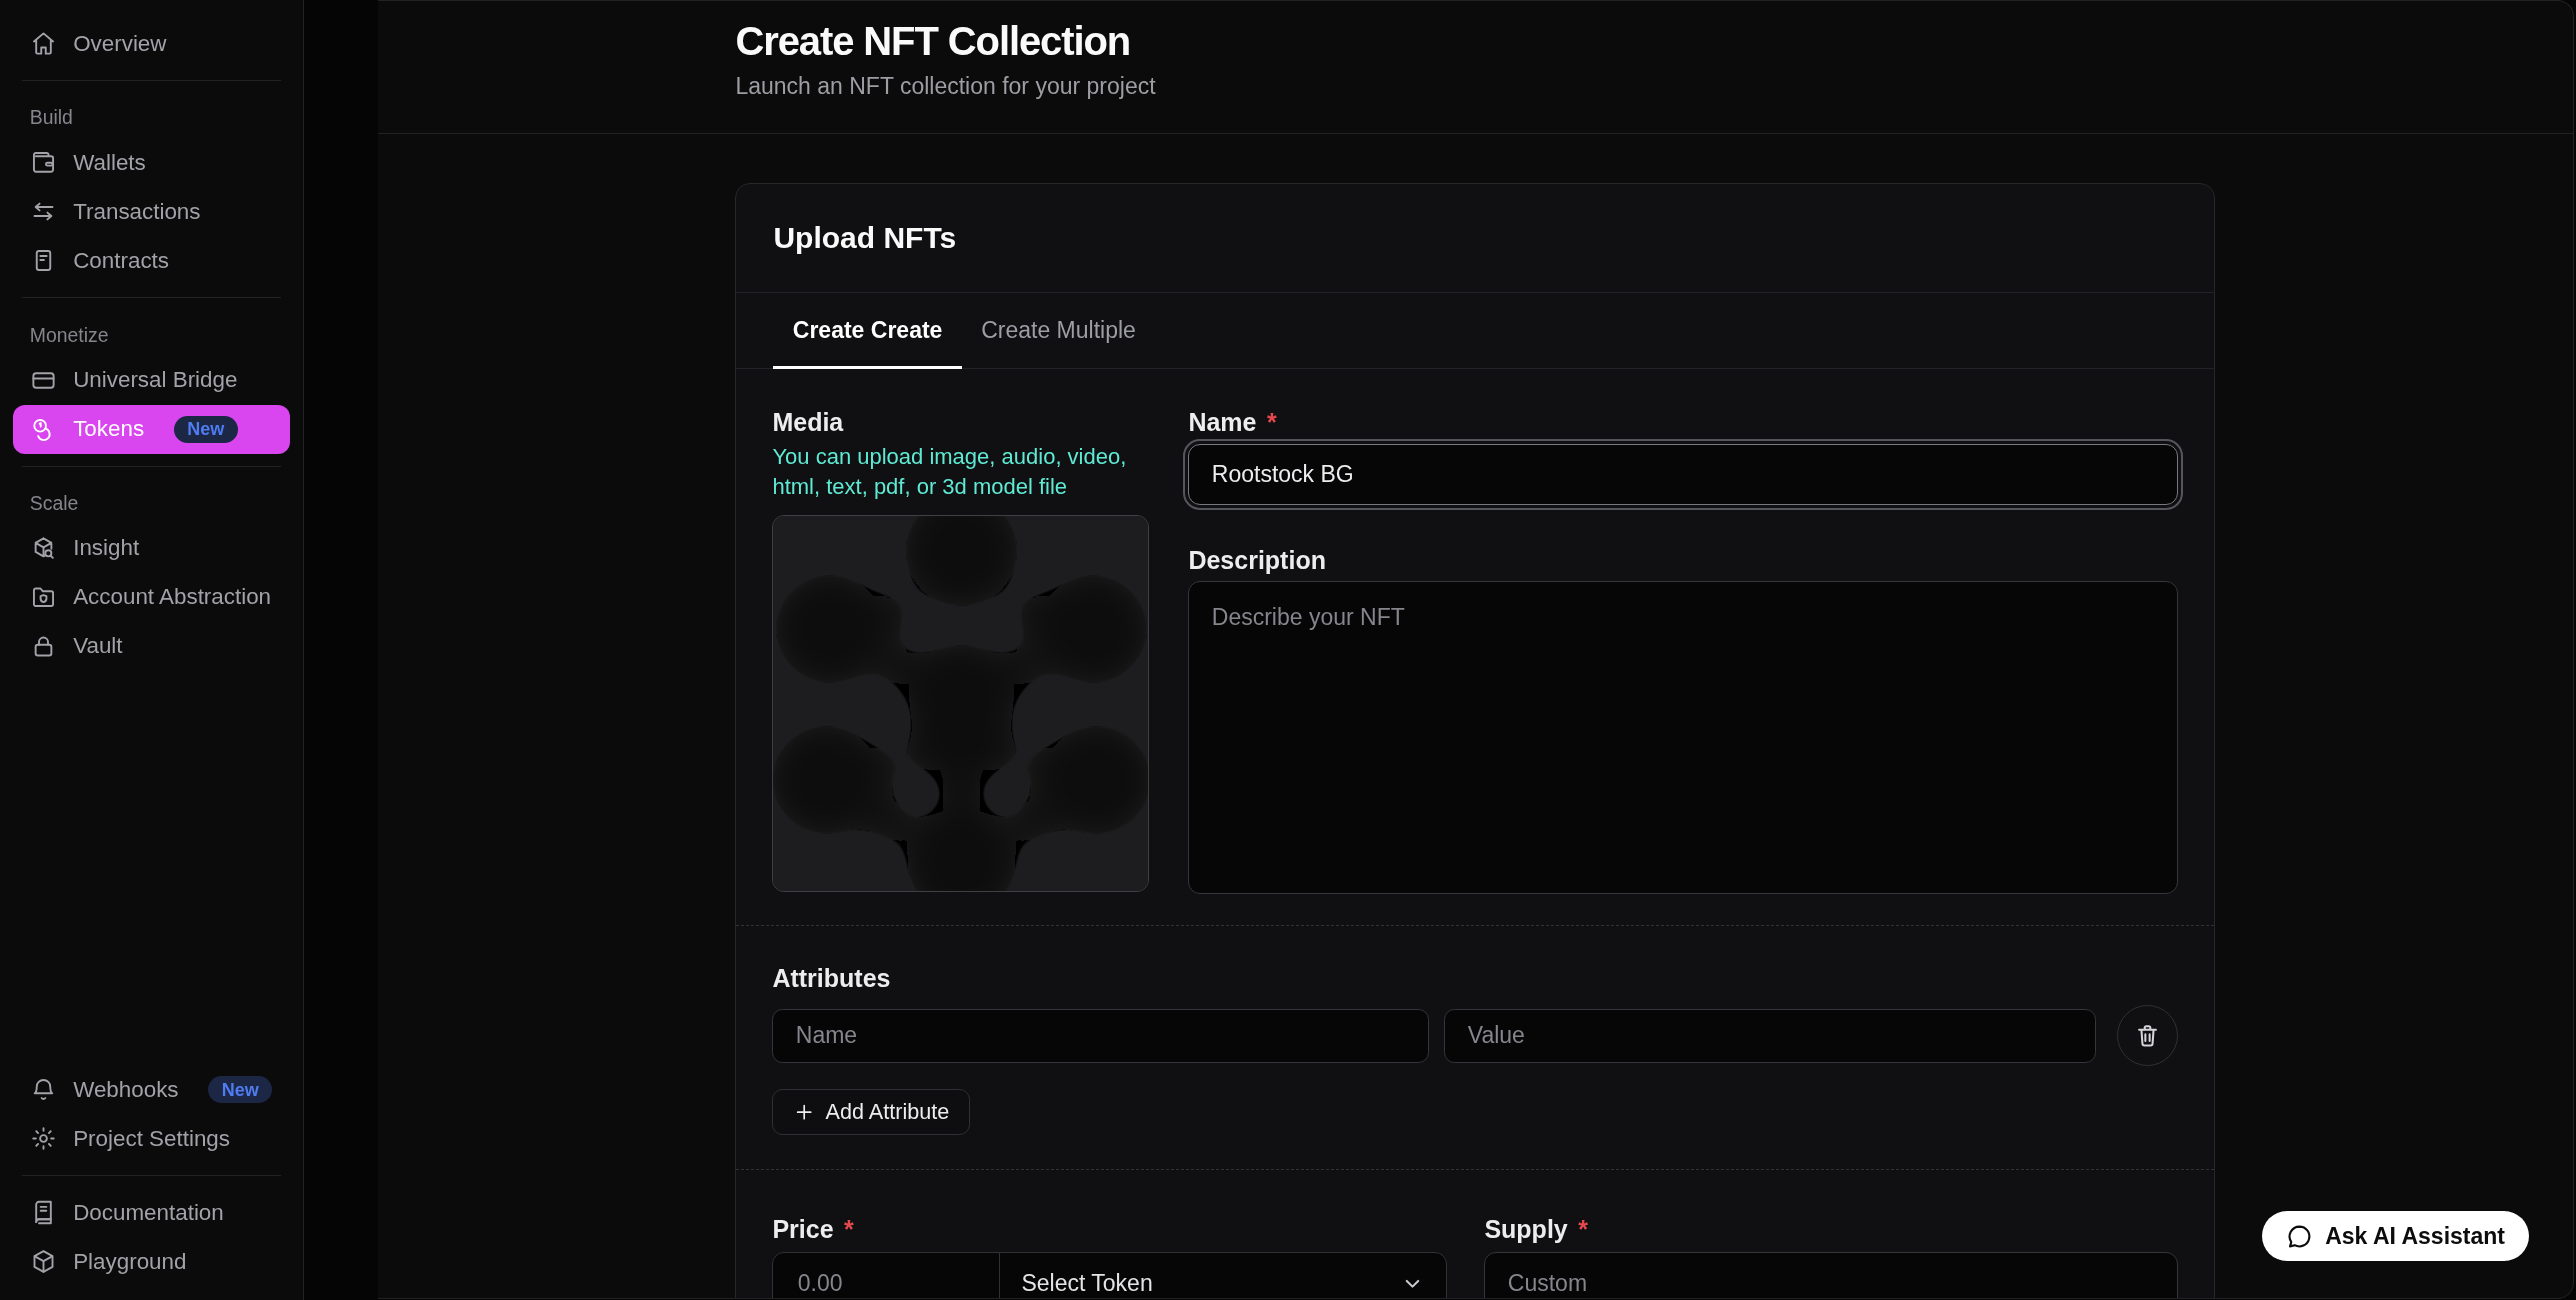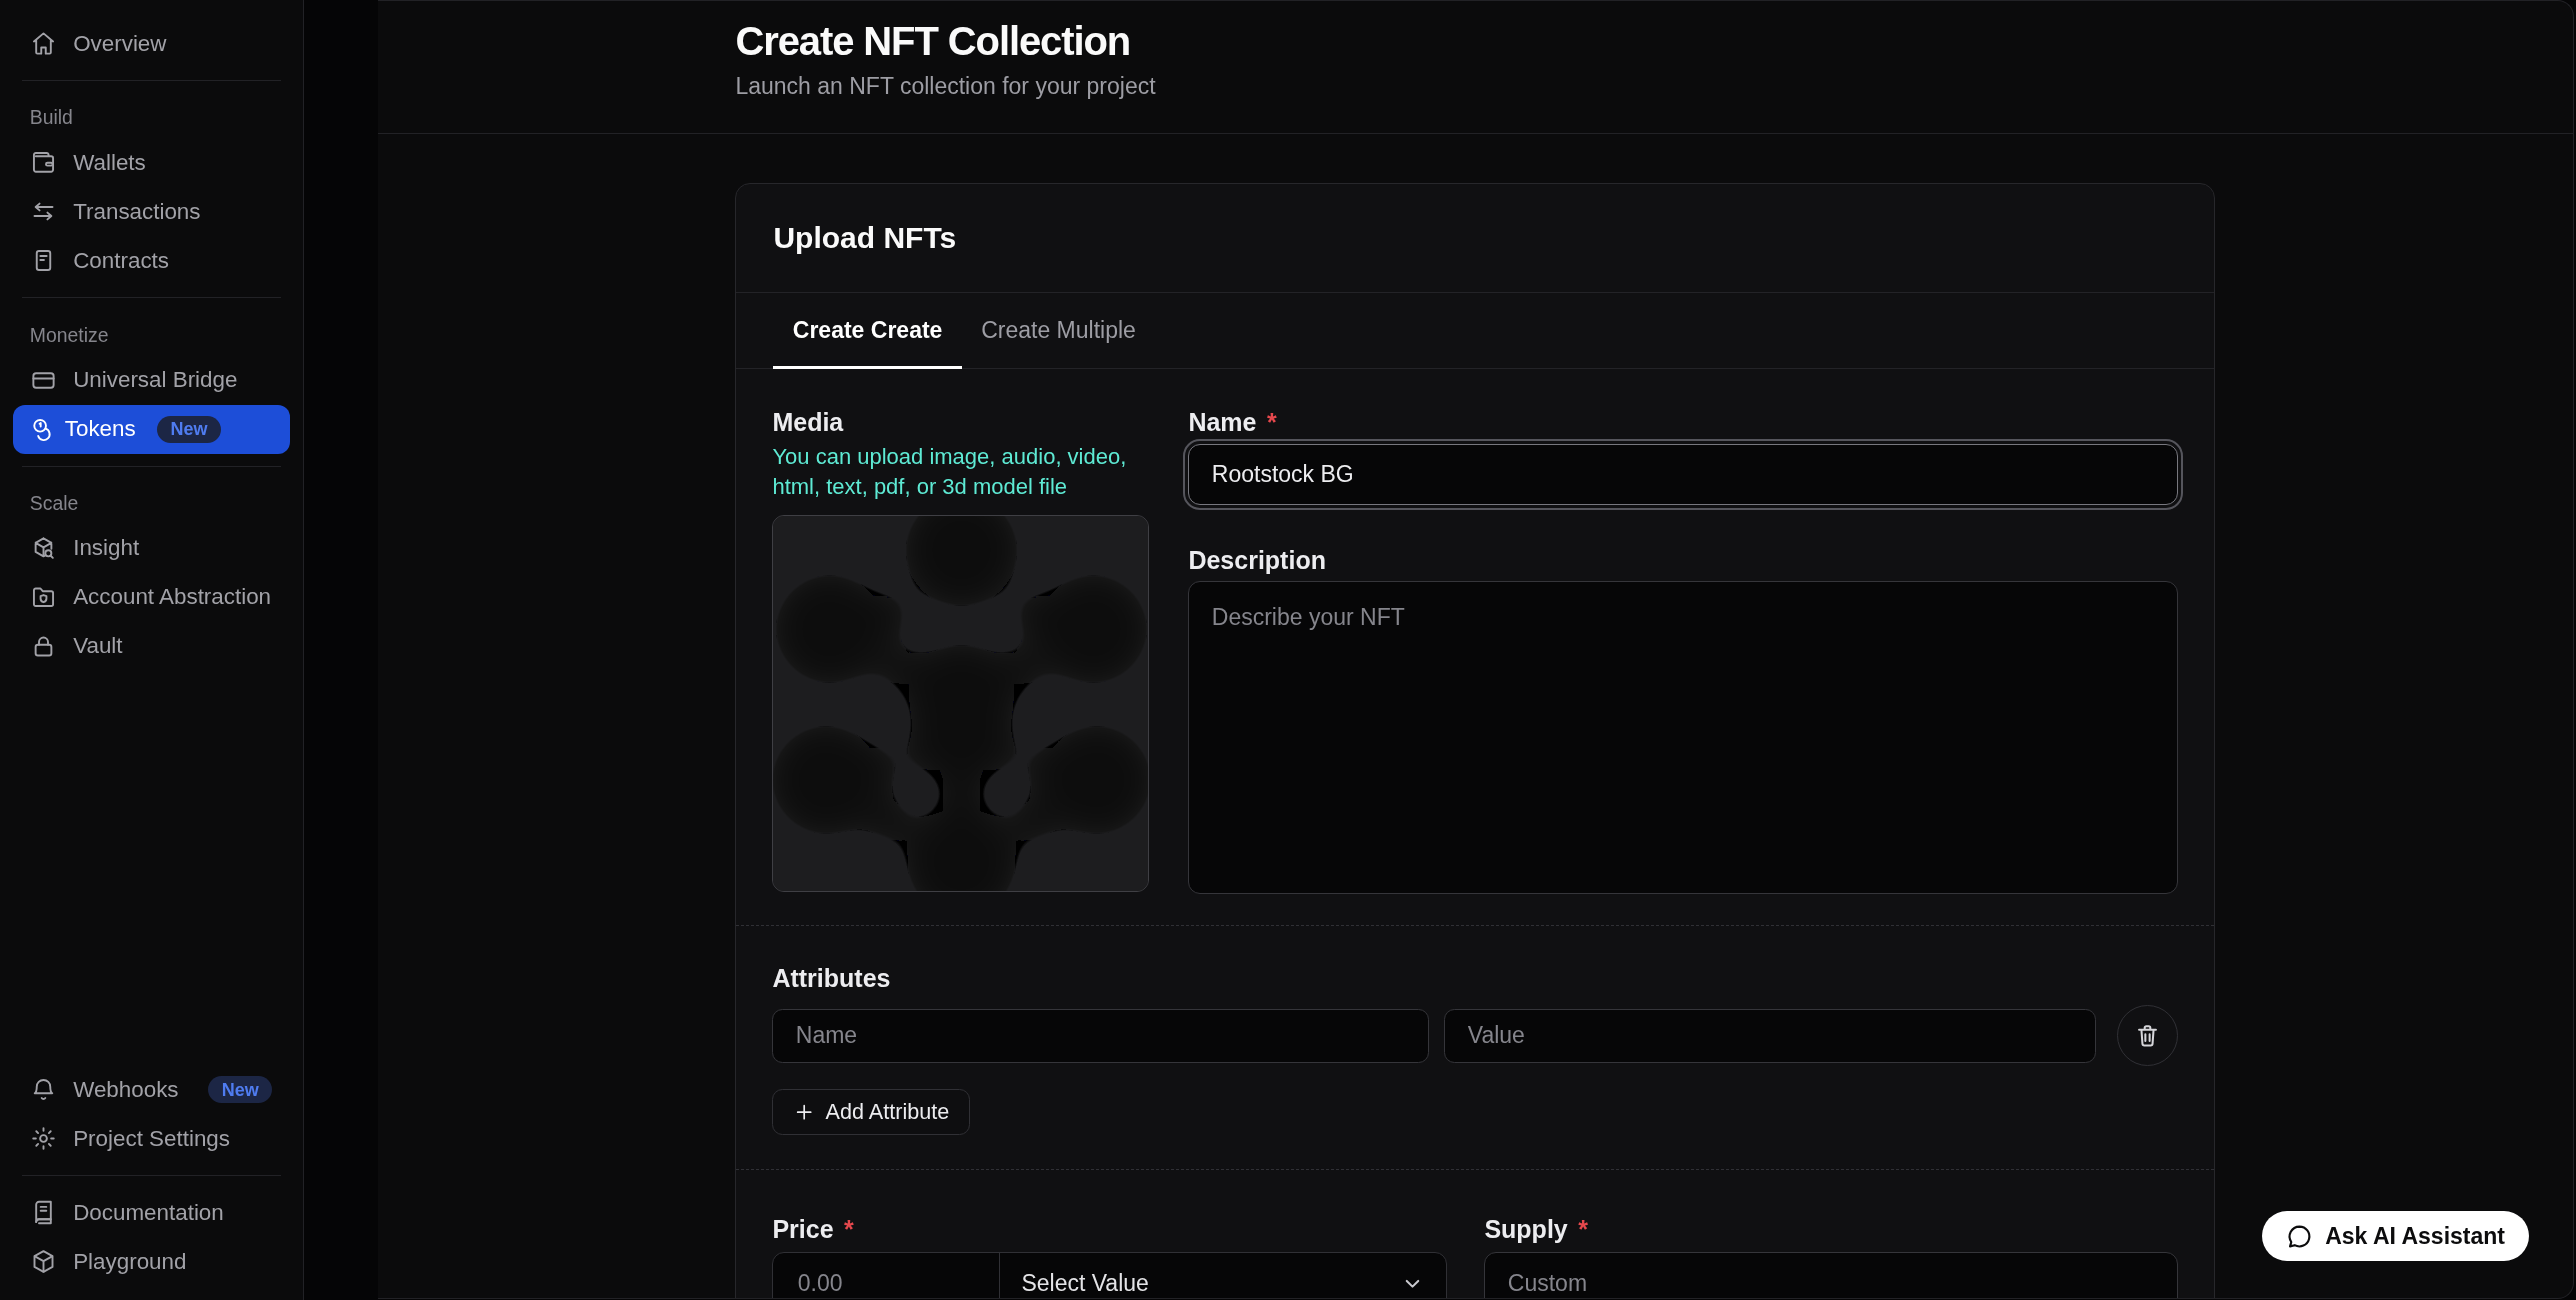--- a/index.html
+++ b/index.html
@@ -7,21 +7,21 @@
        color:#e7e7ea;font-family:"Liberation Sans",sans-serif;}
   *{box-sizing:border-box;}
   svg{display:block;}
 
   
   .sidebar{position:absolute;left:0;top:0;bottom:0;width:304px;background:#0b0b0c;
            border-right:0.7px solid #222226;display:flex;flex-direction:column;
            padding:19.4px 13.4px 15px;}
   .side-item{display:flex;align-items:center;gap:16.4px;height:49px;padding:0 16.4px;
              border-radius:12px;color:#a2a2a8;font-size:22.4px;cursor:pointer;flex:none;}
-  .side-item.active{background:#1d4ed8;color:#ffffff;gap:8px;}
+  .side-item.active{background:#d946ef;color:#ffffff;}
   .licon{width:27px;height:27px;flex:none;}
   .licon svg{width:27px;height:27px;stroke:currentColor;fill:none;
              stroke-width:1.7;stroke-linecap:round;stroke-linejoin:round;}
   .side-divider{height:0.7px;background:#222226;margin:12px 9px;flex:none;}
   .side-section{font-size:19.4px;color:#85858c;margin:13.4px 16.4px 9px;flex:none;}
   .badge{margin-left:13.4px;font-size:18px;font-weight:700;padding:4.5px 13.4px;
          border-radius:745px;background:#1c2645;color:#4f7cf0;line-height:1;}
   .side-bottom{margin-top:auto;}
 
   
@@ -340,21 +340,21 @@
           <div class="price-col">
             <div class="flabel">
               <span>Price</span>
               <span class="req">*</span>
             </div>
             <div class="input-group">
               <div class="amount">
                 <input type="text" placeholder="0.00" style="">
               </div>
               <div class="token-select">
-                <span>Select Value</span>
+                <span>Select Token</span>
                 <span class="chev">
                   <svg viewBox="0 0 24 24">
                       <path d="M6.5 9.5 12 15l5.5-5.5"></path>
                     </svg>
                 </span>
               </div>
             </div>
           </div>
           <div class="supply-col">
             <div class="flabel">

